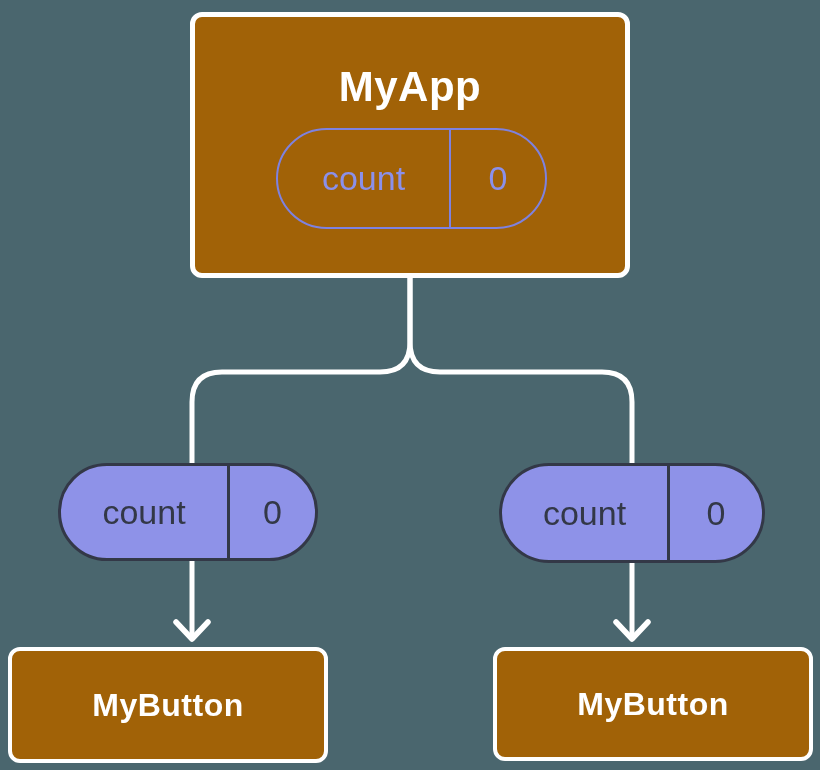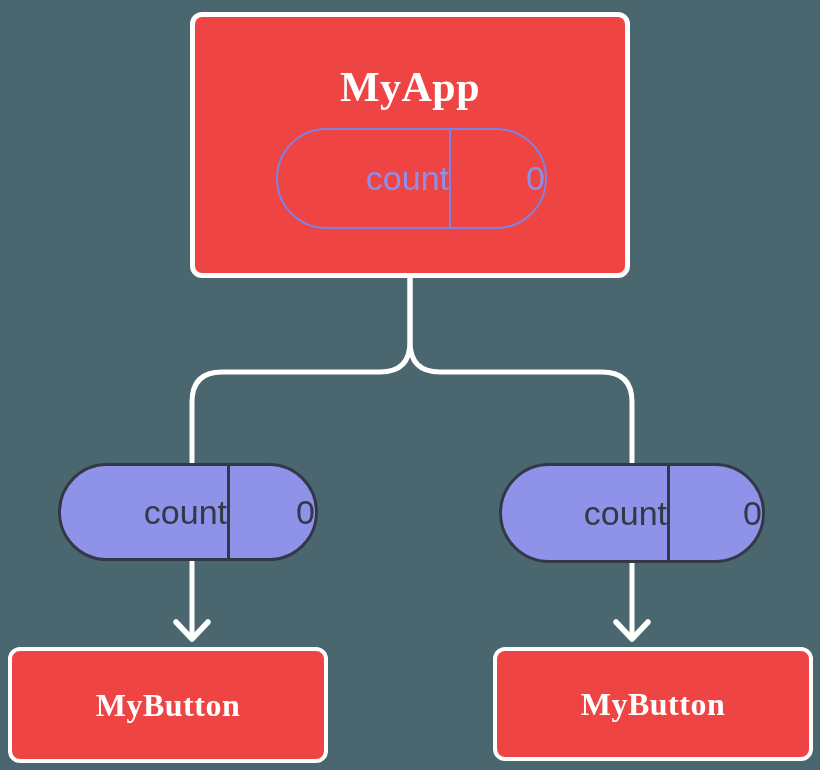--- a/index.html
+++ b/index.html
@@ -16,26 +16,25 @@
     overflow: hidden;
   }
   .connectors {
     position: absolute;
     left: 0; top: 0;
     width: 820px; height: 770px;
     z-index: 1;
   }
   .node {
     position: absolute;
-    background: #ef4444;
+    background: #a16207;
     border: 5px solid #ffffff;
     box-sizing: border-box;
     z-index: 2;
     color: #ffffff;
-    font-family: Liberation Serif, serif;
   }
   .node.root {
     left: 190px; top: 12px;
     width: 440px; height: 266px;
     border-radius: 12px;
   }
   .node-title {
     text-align: center;
     margin-top: 46px;
     font-size: 42px;
@@ -59,21 +58,21 @@
   .pill {
     position: absolute;
     display: flex;
     box-sizing: border-box;
     z-index: 3;
     font-size: 34px;
   }
   .pill .cell {
     display: flex;
     align-items: center;
-    justify-content: flex-end;
+    justify-content: center;
   }
   .pill .cell.name { flex: 1; }
 
   .pill.outline {
     left: 276px; top: 128px;
     width: 271px; height: 101px;
     border: 2px solid #7e82e0;
     border-radius: 52px;
     color: #8b90ea;
     background: transparent;

